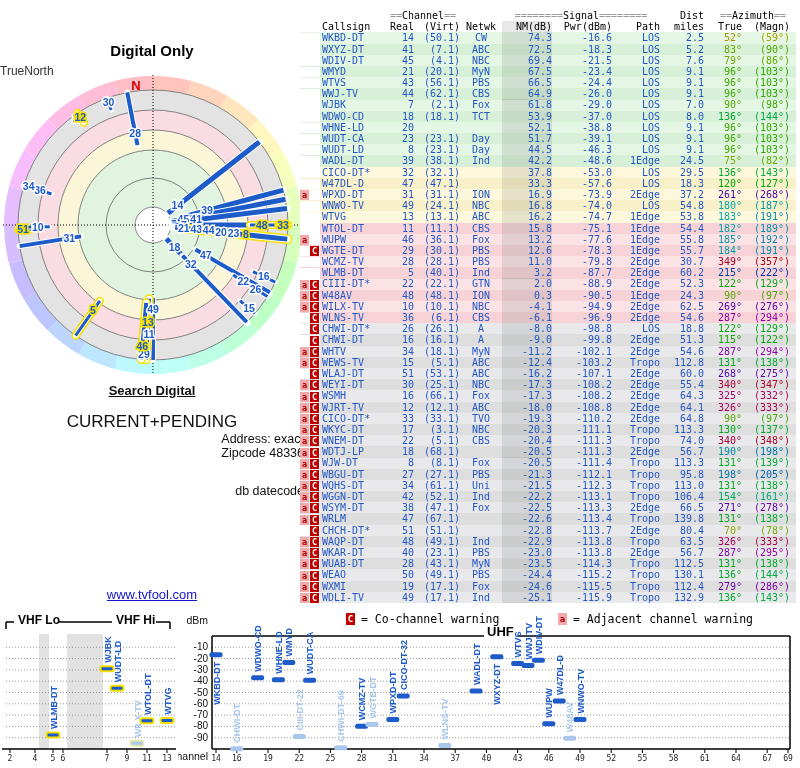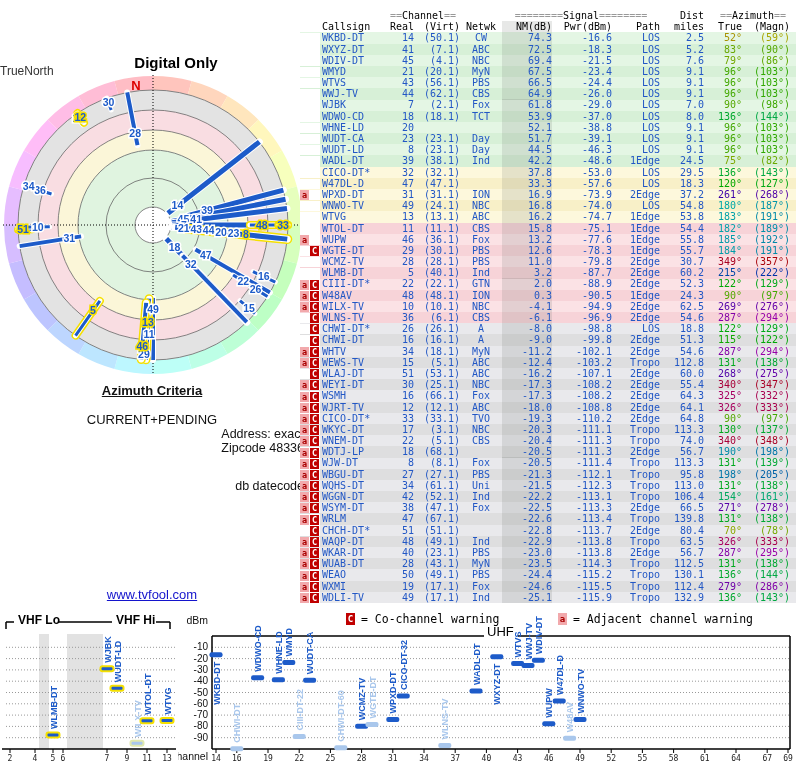--- a/index.html
+++ b/index.html
@@ -1,26 +1,26 @@
 <!DOCTYPE html>
 <html><head>
 <meta charset="utf-8">
 <style>
   html,body{margin:0;padding:0;background:#fff;}
   #stage{position:relative;width:800px;height:768px;background:#fff;overflow:hidden;
          font-family:"Liberation Sans",sans-serif;}
   
-  #radar-title{position:absolute;left:0;top:54px;width:304px;text-align:center;
-    font-weight:bold;font-size:15px;color:#000;padding-left:24px;}
+  #radar-title{position:absolute;left:0;top:42px;width:304px;text-align:center;
+    font-weight:bold;font-size:15px;color:#000;}
   #truenorth{position:absolute;left:0;top:64px;width:304px;text-align:left;
     font-size:12px;color:#333;}
   #radar-svg{position:absolute;left:2px;top:58px;}
   #criteria{position:absolute;left:0;top:383px;width:304px;text-align:center;color:#111;}
   #criteria .h{font-weight:bold;font-size:13px;text-decoration:underline;margin-bottom:14px;}
-  #criteria .l1{font-size:13px;}
+  #criteria .l1{font-size:17px;}
   #criteria .l2{font-size:12.5px;text-align:right;}
   #criteria .gap{height:24px;}
   #site-link{position:absolute;left:0;top:585px;width:304px;text-align:center;}
   #site-link a{color:#1414cc;font-size:13px;text-decoration:underline;cursor:pointer;margin-top:16px;}
   
   #tbl{position:absolute;left:300px;top:10px;font-family:"DejaVu Sans Mono",monospace;
        font-size:10px;line-height:11.2px;white-space:pre;color:#2257c5;}
   .trow{display:flex;height:11.2px;align-items:flex-end;}
   .mkslot{width:9px;height:10px;margin-top:.5px;font-size:8.5px;line-height:10px;
     text-align:center;font-weight:bold;margin-right:1px;background:transparent;}
@@ -43,21 +43,21 @@
   .y0{background:#fdf8dc;}.y1{background:#f8f0c8;}
   .p0{background:#fbe2e5;}.p1{background:#f7d3d8;}
   .x0{background:#e9e9ec;}.x1{background:#dededf;}
   .mkbg{background:#fff;display:flex;}
   
   #vhf-svg{position:absolute;left:0;top:612px;}
   #uhf-svg{position:absolute;left:178px;top:612px;}
   .bandlbl{position:absolute;top:613px;font-weight:bold;font-size:12px;color:#000;}
   #vhf-lo-label{left:18px;}
   #vhf-hi-label{left:116px;}
-  #uhf-label{position:absolute;left:487px;top:624px;font-weight:normal;font-size:13px;color:#000;}
+  #uhf-label{position:absolute;left:487px;top:624px;font-weight:bold;font-size:13px;color:#000;}
   .legend{position:absolute;top:612px;font-family:"DejaVu Sans Mono",monospace;
     font-size:11.5px;color:#000;display:flex;align-items:center;}
   #legend-co{left:346px;}
   #legend-adj{left:558px;}
   .legbox{display:inline-block;width:9px;height:12px;text-align:center;font-size:9px;
     line-height:12px;font-weight:bold;margin-right:6px;}
   .legbox.c{background:#c00000;color:#fff;}
   .legbox.a{background:#f2a9ac;color:#a80000;}
 </style>
 </head>
@@ -215,21 +215,21 @@
       <text x="35.77255237170168" y="172.51130257986475" text-anchor="middle" font-size="10.5" font-weight="bold" fill="#1d5bc9" stroke="#fff" stroke-width="3" paint-order="stroke">10</text>
       <text x="38.01737460674717" y="135.95774494553228" text-anchor="middle" font-size="10.5" font-weight="bold" fill="#1d5bc9" stroke="#fff" stroke-width="3" paint-order="stroke">36</text>
       <text x="26.6803817248054" y="132.4916783860442" text-anchor="middle" font-size="10.5" font-weight="bold" fill="#1d5bc9" stroke="#fff" stroke-width="3" paint-order="stroke">34</text>
       <text x="76.43506327436396" y="64.0102342424311" text-anchor="middle" font-size="10.5" font-weight="bold" fill="#1d5bc9" stroke="#fff" stroke-width="3" paint-order="stroke">16</text>
       <text x="78.30492254880285" y="62.72511556784461" text-anchor="middle" font-size="10.5" font-weight="bold" fill="#1d5bc9" stroke="#f5e000" stroke-width="3" paint-order="stroke">12</text>
       <text x="106.53738136766307" y="48.33995929783191" text-anchor="middle" font-size="10.5" font-weight="bold" fill="#1d5bc9" stroke="#fff" stroke-width="3" paint-order="stroke">30</text>
       <text x="133.18798028159955" y="78.86510242516057" text-anchor="middle" font-size="10.5" font-weight="bold" fill="#1d5bc9" stroke="#fff" stroke-width="3" paint-order="stroke">28</text>
     </svg>
 
   <div id="criteria">
-    <div class="h">Azimuth Criteria</div>
+    <div class="h">Search Digital</div>
     <div class="l1">CURRENT+PENDING</div>
     <div class="l2">Address: exact</div>
     <div class="l2">Zipcode 48336</div>
     <div class="gap"></div>
     <div class="l2">db datecode</div>
   </div>
 
   <div id="site-link">
     <a>www.tvfool.com</a>
   </div>

